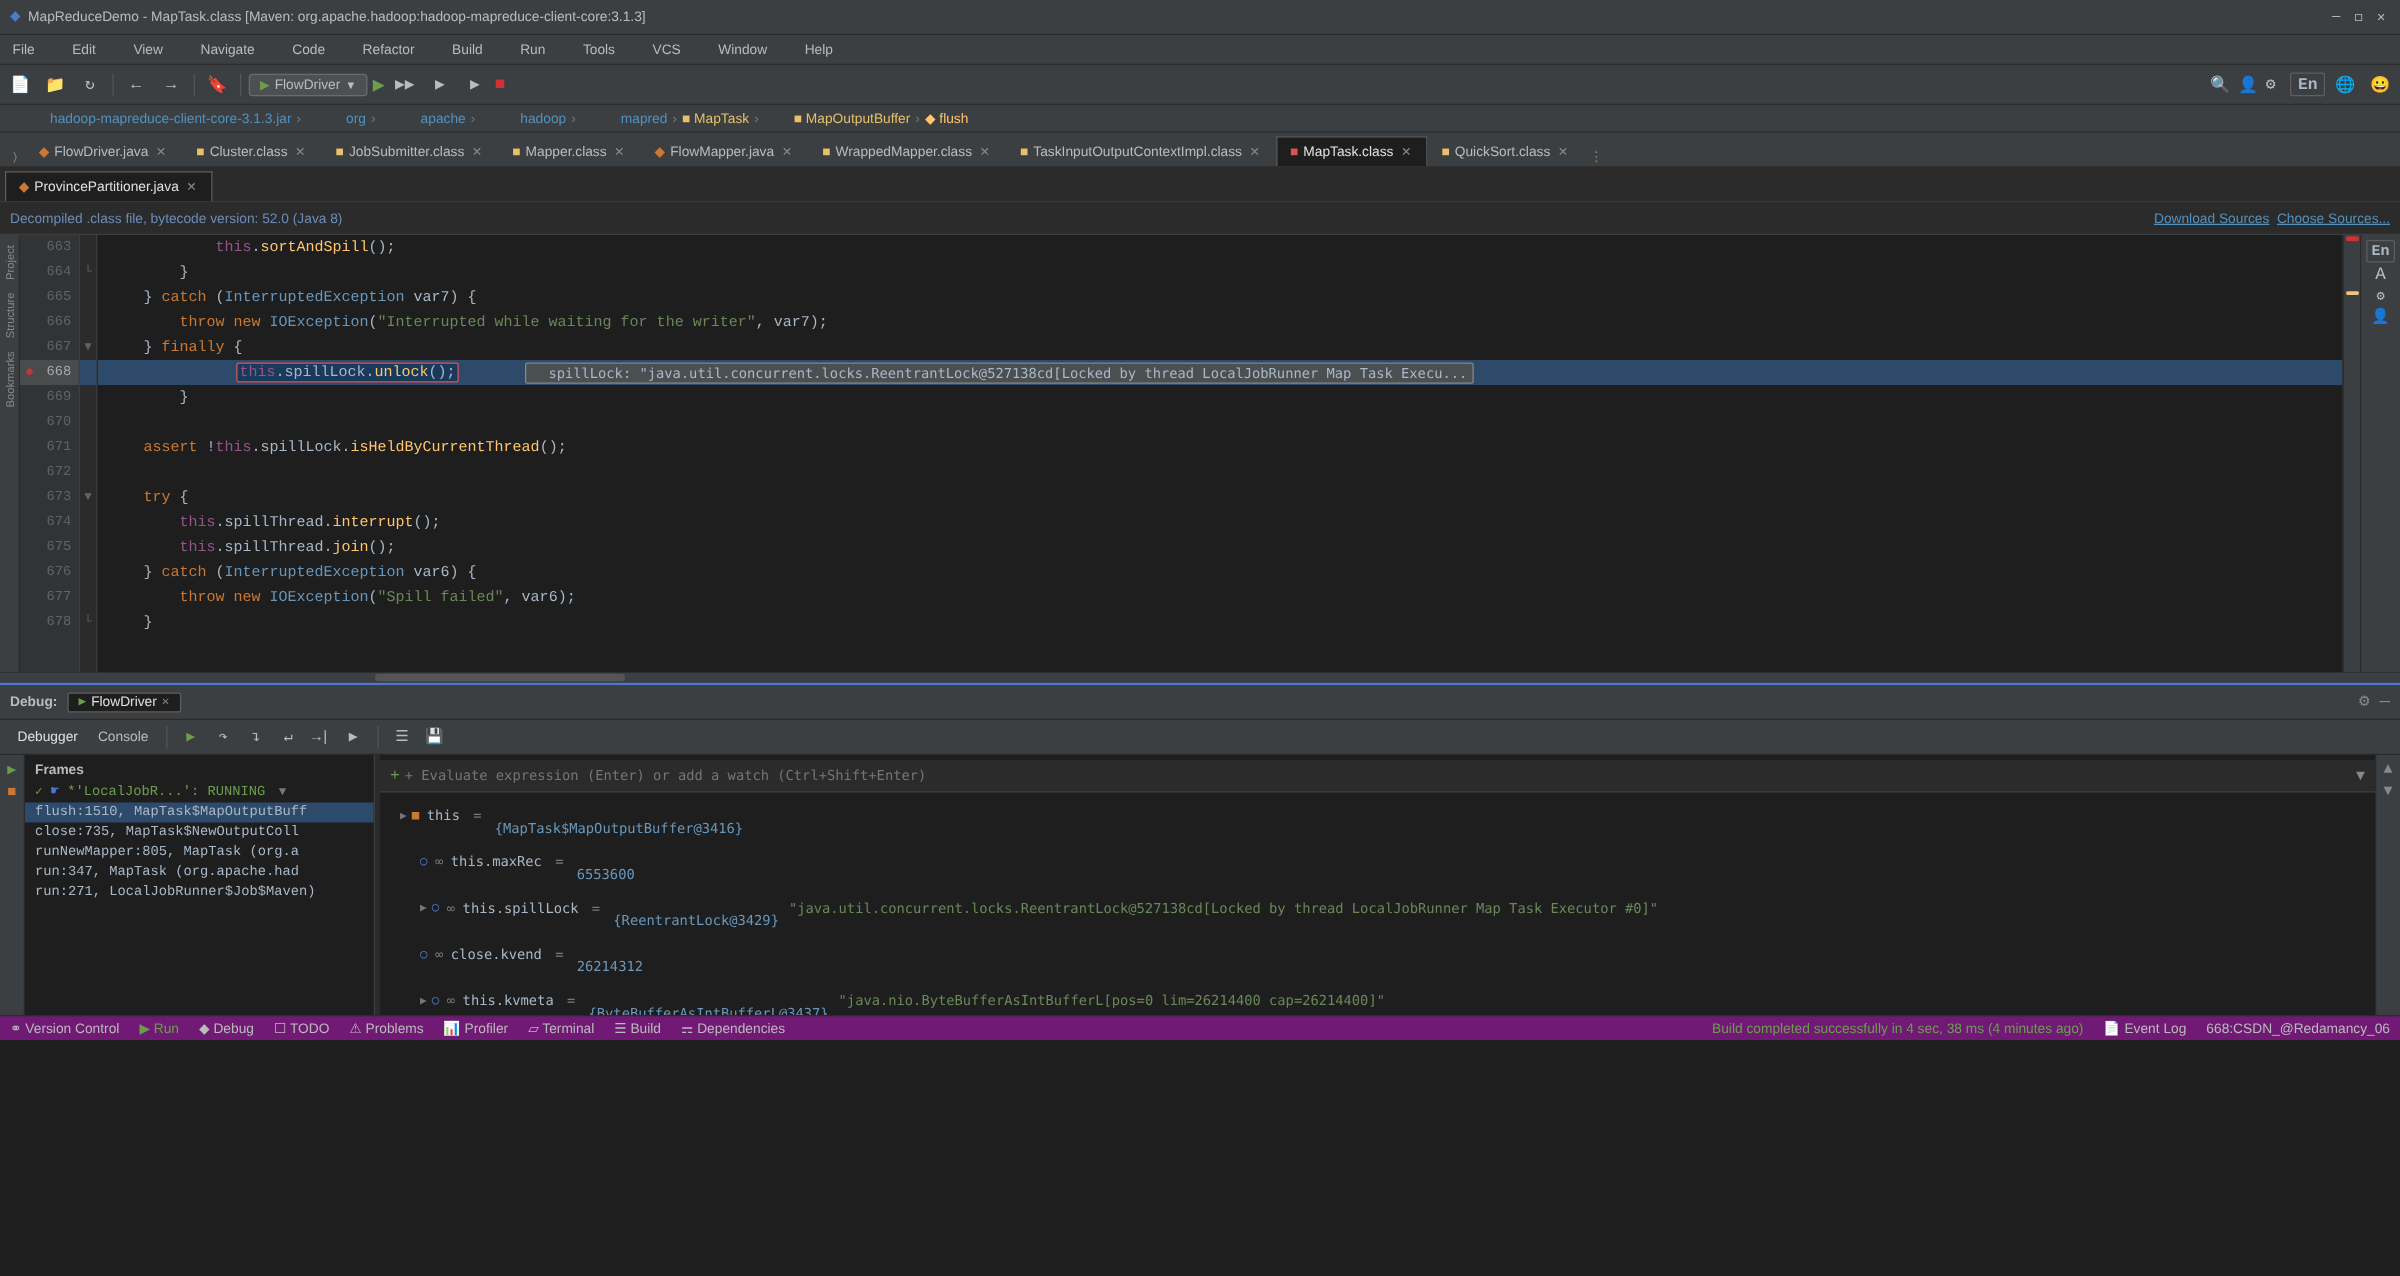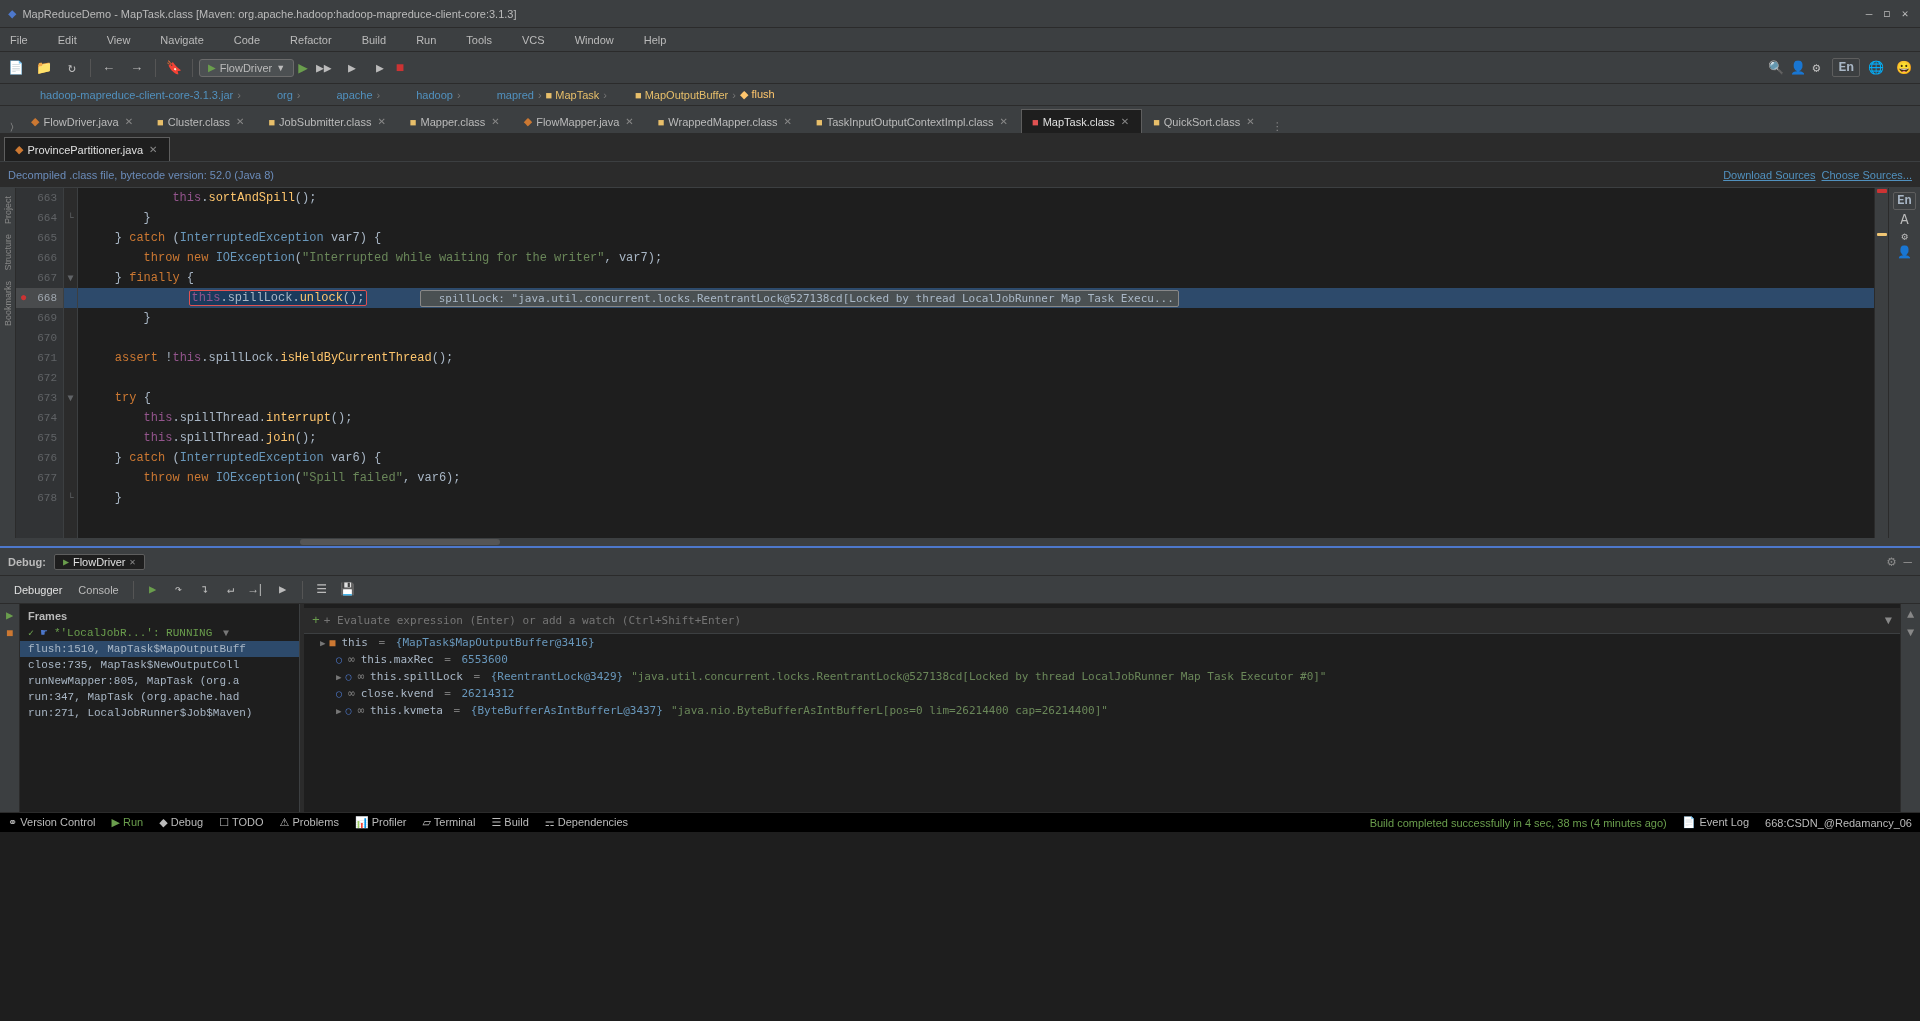--- a/index.html
+++ b/index.html
@@ -345,26 +345,26 @@
       font-family: Consolas, monospace;
       color: #a9b7c6;
       padding: 2px 8px 2px 16px;
       display: flex;
       align-items: center;
       gap: 4px;
     }
     .var-item .expand { color: #777; font-size: 9px; cursor: pointer; }
     .var-name { color: #a9b7c6; }
     .var-eq { color: #777; }
-    .var-val { color: #6897bb; }
+    .var-val { color: #6897bb; margin-top: 20px; }
 
     
     .status-bar {
       height: 20px;
-      background: #000000;
+      background: #701a75;
       display: flex;
       align-items: center;
       padding: 0 8px;
       gap: 16px;
       border-top: 1px solid #2b2b2b;
       font-size: 11px;
       color: #bbb;
       font-family: Arial, sans-serif;
     }
     .status-left { display: flex; gap: 16px; align-items: center; }

